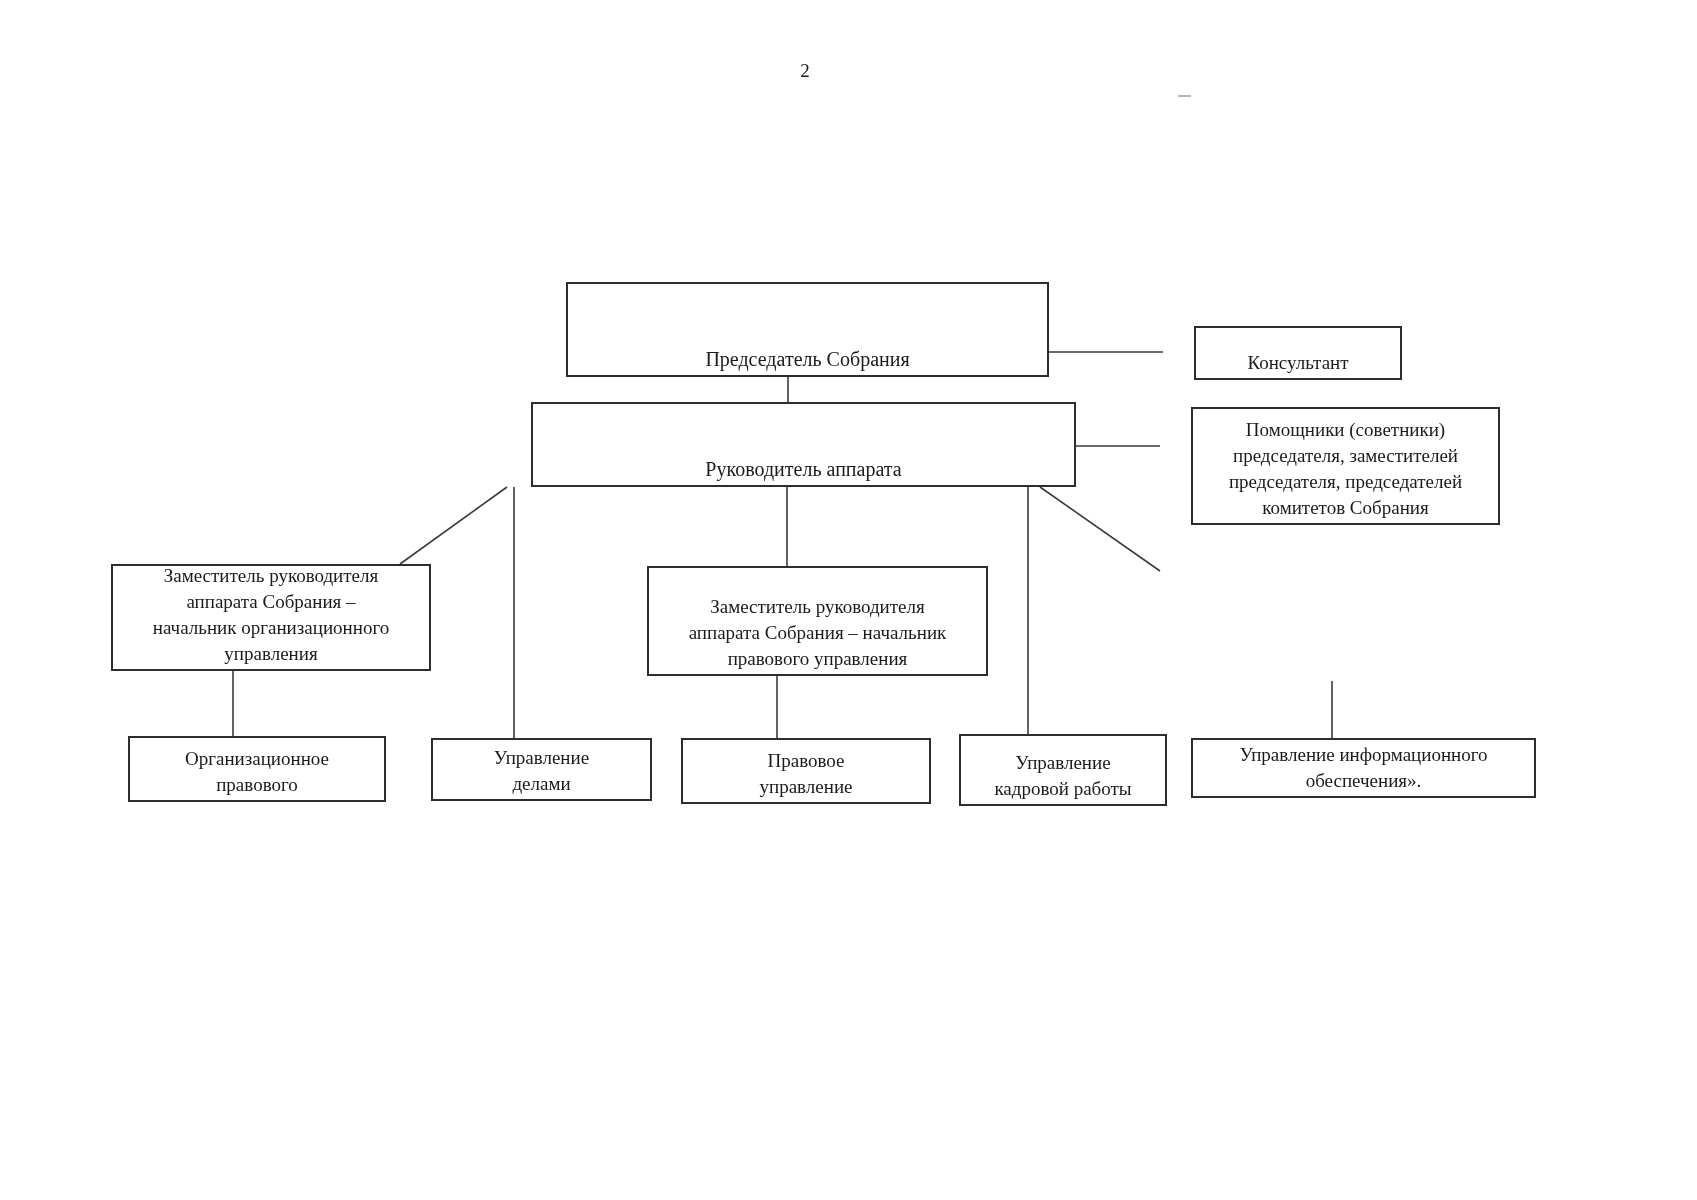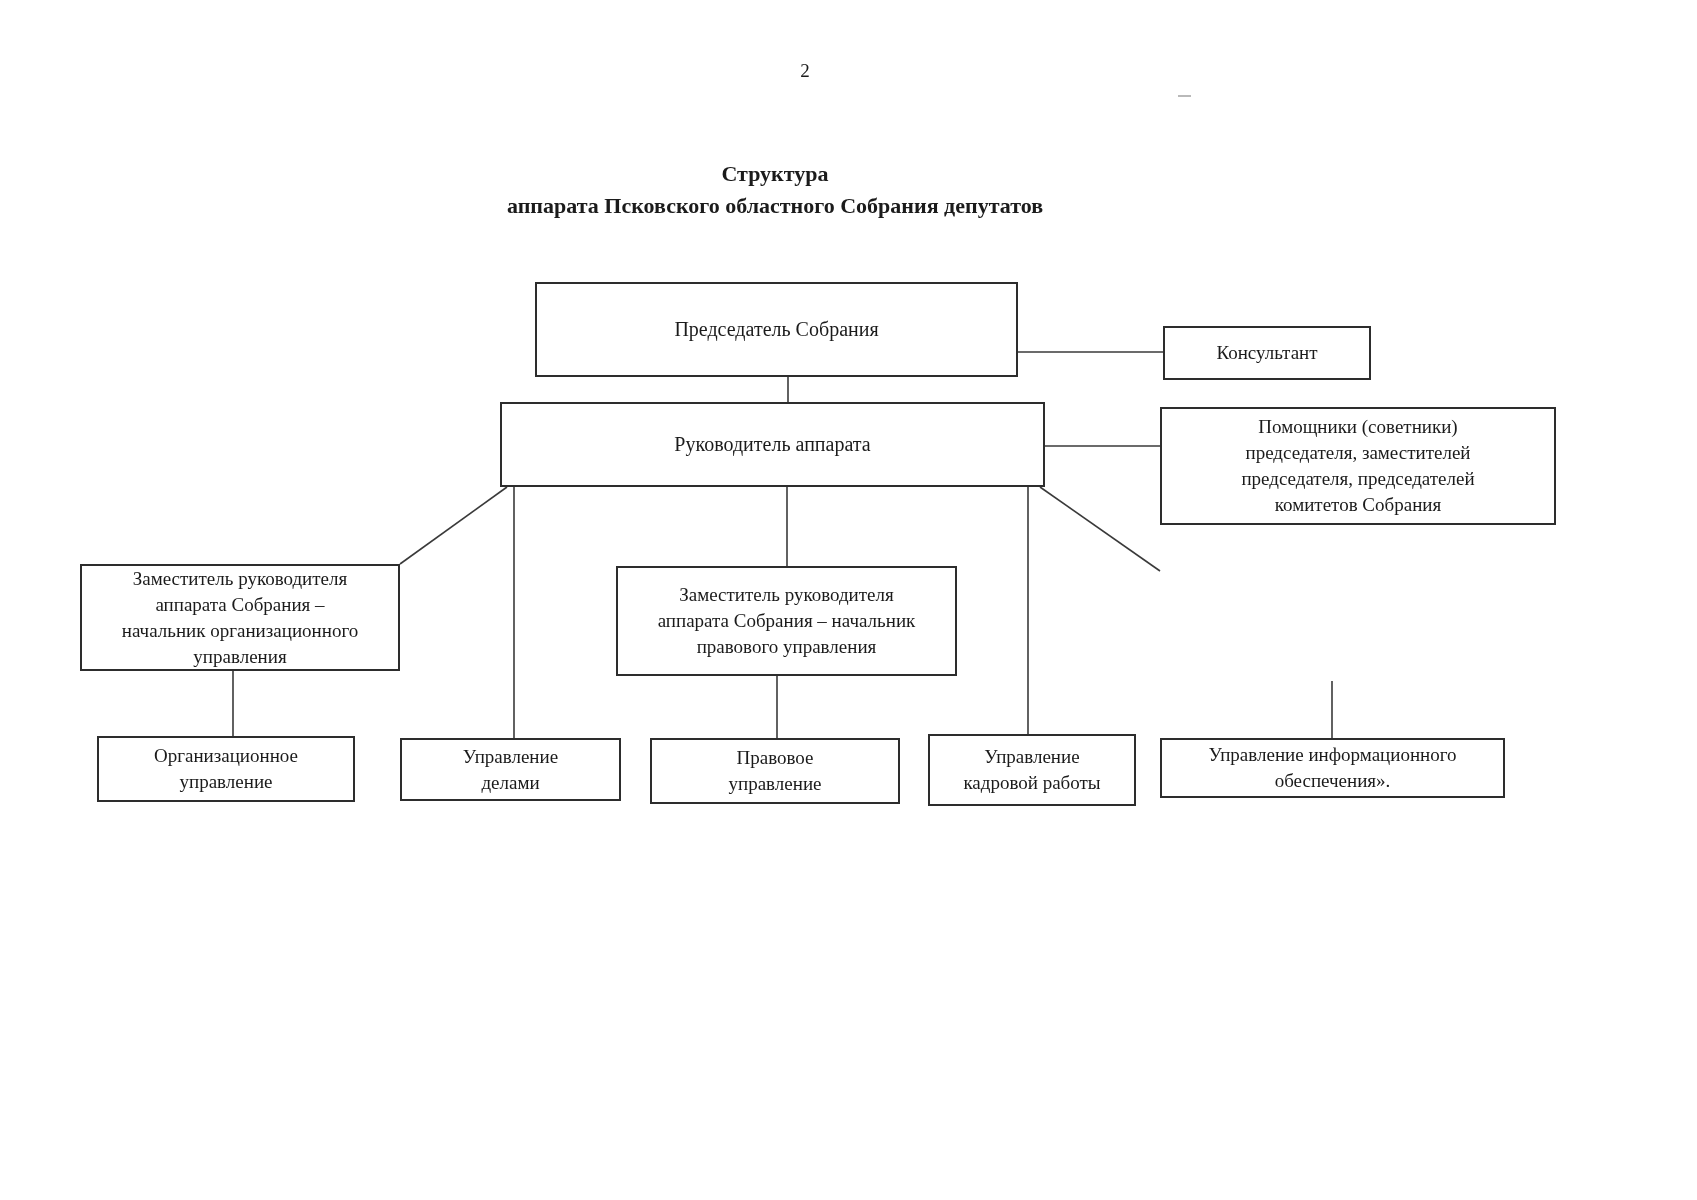--- a/index.html
+++ b/index.html
@@ -40,23 +40,24 @@
     font-weight: bold;
     font-size: 22px;
     line-height: 32px;
     white-space: pre-line;
   }
   .box {
     position: absolute;
     border: 2px solid var(--border);
     background: var(--background);
     display: flex;
-    align-items: center;
+    align-items: flex-end;
     justify-content: center;
     box-sizing: border-box;
+    margin-left: 31px;
   }
   .box-label {
     text-align: center;
     white-space: pre-line;
     font-size: 19px;
     line-height: 26px;
     padding: 2px 6px;
   }
   .box-label.lg {
     font-size: 20px;
@@ -82,22 +83,20 @@
     background: #b9b9b9;
   }
 </style>
 </head>
 <body>
 
 <div id="page">
 
   <div class="page-number">2</div>
 
-  <div class="doc-title">Структура
-аппарата Псковского областного Собрания депутатов</div>
 
   <div class="scan-speck"></div>
 
   <svg id="connectors" viewBox="0 0 1697 1200" xmlns="http://www.w3.org/2000/svg">
     <line class="connector" x1="788" y1="377" x2="788" y2="402"></line>
     <line class="connector" x1="1018" y1="352" x2="1163" y2="352"></line>
     <line class="connector" x1="1045" y1="446" x2="1160" y2="446"></line>
     <line class="connector" x1="507" y1="487" x2="400" y2="564"></line>
     <line class="connector" x1="514" y1="487" x2="514" y2="738"></line>
     <line class="connector" x1="787" y1="487" x2="787" y2="566"></line>
@@ -113,21 +112,21 @@
   </div>
 
   <div class="box" style="left:1163px; top:326px; width:208px; height:54px;">
     <span class="box-label">Консультант</span>
   </div>
 
   <div class="box" style="left:500px; top:402px; width:545px; height:85px;">
     <span class="box-label lg">Руководитель аппарата</span>
   </div>
 
-  <div class="box" style="left:1160px; top:407px; width:396px; height:118px;">
+  <div class="box" style="left:1160px; top:407px; width:309px; height:118px;">
     <span class="box-label">Помощники (советники)
 председателя, заместителей
 председателя, председателей
 комитетов Собрания</span>
   </div>
 
   <div class="box" style="left:80px; top:564px; width:320px; height:107px;">
     <span class="box-label">Заместитель руководителя
 аппарата Собрания –
 начальник организационного
@@ -136,21 +135,21 @@
 
   <div class="box" style="left:616px; top:566px; width:341px; height:110px;">
     <span class="box-label">Заместитель руководителя
 аппарата Собрания – начальник
 правового управления</span>
   </div>
 
 
   <div class="box" style="left:97px; top:736px; width:258px; height:66px;">
     <span class="box-label">Организационное
-управление</span>
+правового</span>
   </div>
 
   <div class="box" style="left:400px; top:738px; width:221px; height:63px;">
     <span class="box-label">Управление
 делами</span>
   </div>
 
   <div class="box" style="left:650px; top:738px; width:250px; height:66px;">
     <span class="box-label">Правовое
 управление</span>

